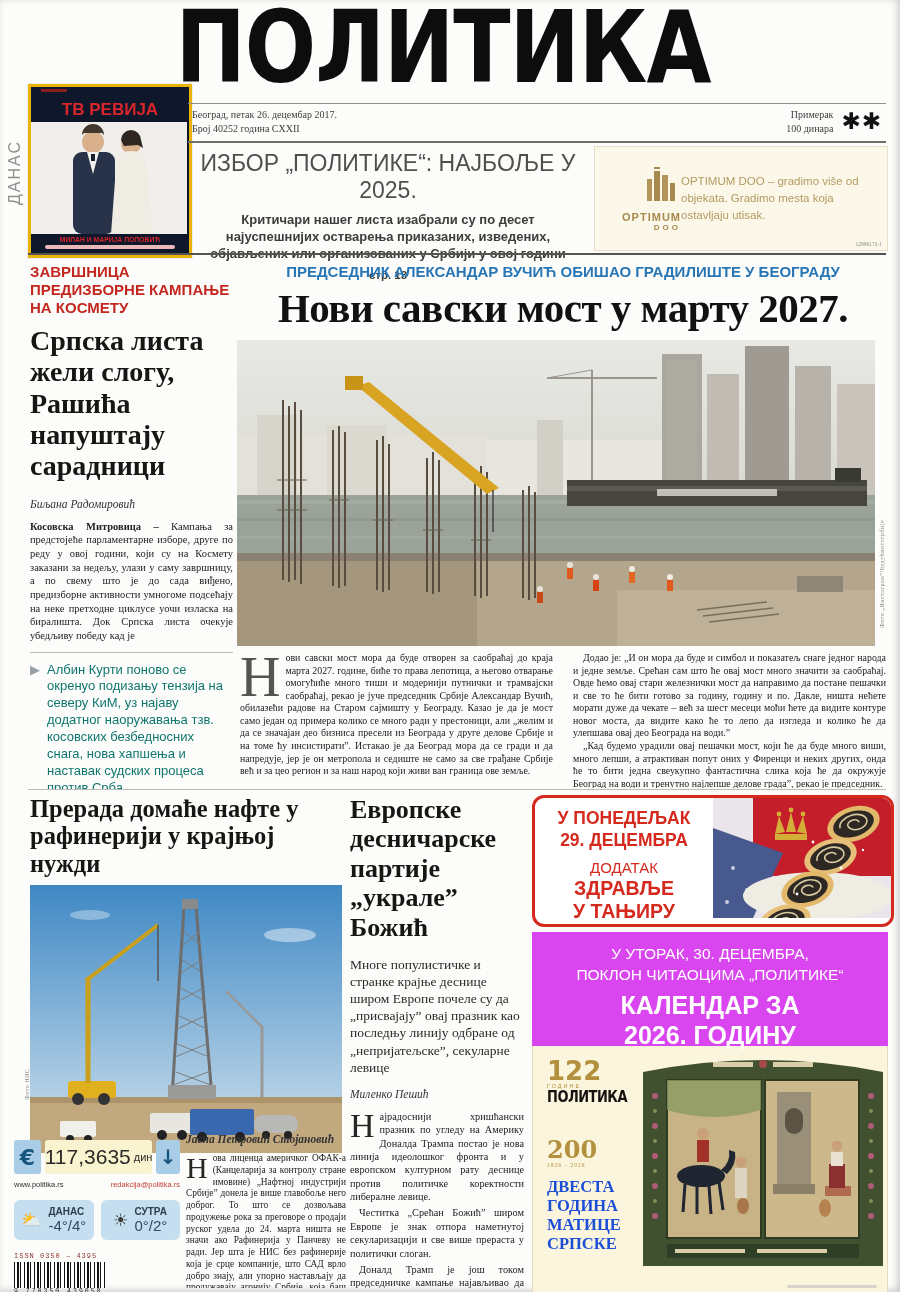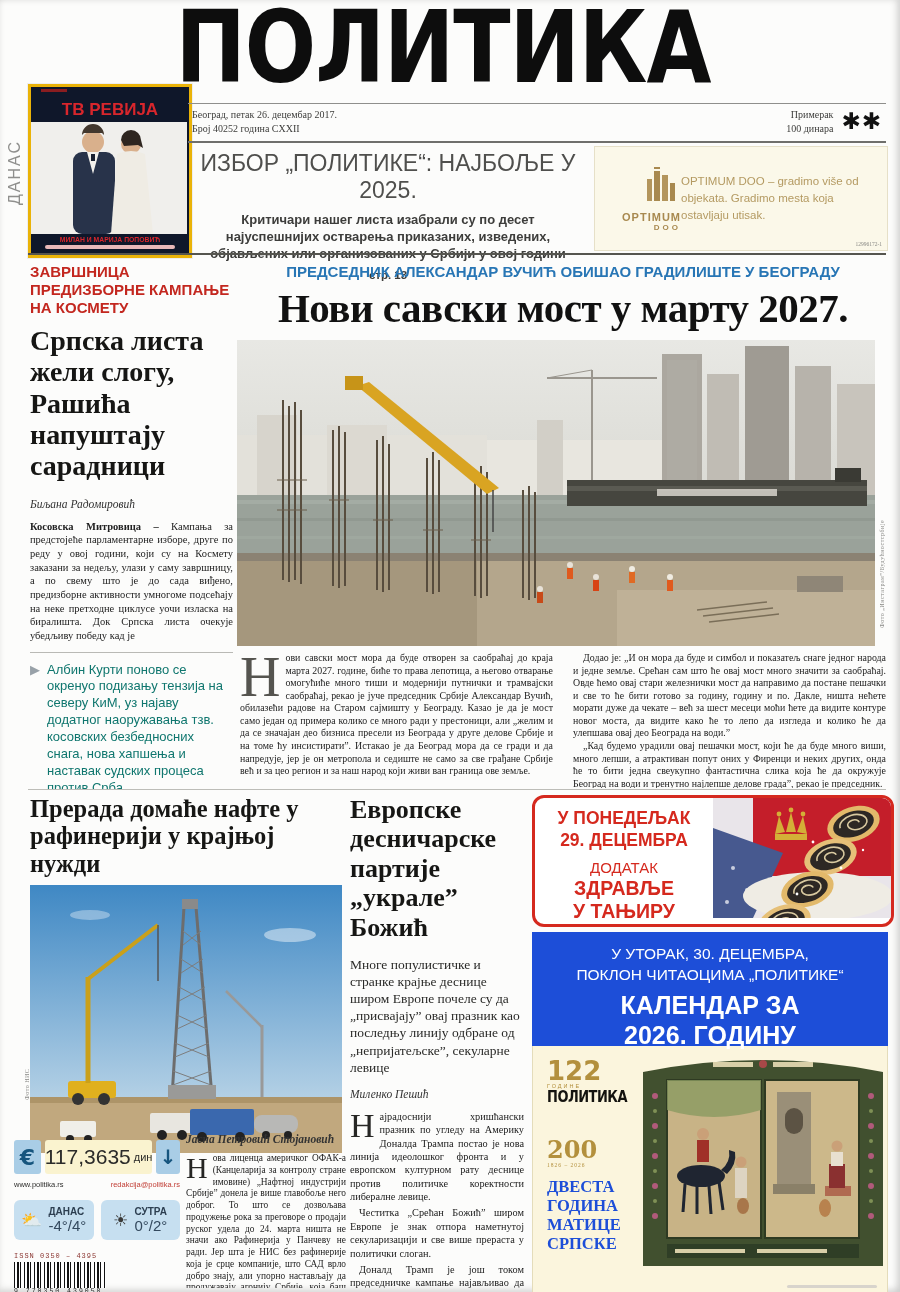--- a/index.html
+++ b/index.html
@@ -62,21 +62,21 @@
 
   .lead-text{column-count:2;column-gap:20px;font-size:9.9px;line-height:1.27;color:#222;text-align:justify;}
   .vcredit{font-size:6px;color:#8b8b88;transform:rotate(-90deg);transform-origin:left top;white-space:nowrap;letter-spacing:.5px;}
 
   
   .zdravlje{background:#fff;border:3px solid #d5291e;border-radius:12px;display:flex;overflow:hidden;}
   .zd-left{flex:1;text-align:center;padding-top:10px;color:#d5291e;font-family:"Liberation Sans",sans-serif;}
   .zd-l1{font-weight:bold;font-size:17.5px;line-height:1.25;}
   .zd-l3{font-size:15px;margin-top:7px;}
   .zd-l4{font-weight:900;font-size:19.5px;line-height:1.15;margin-top:1px;}
-  .kal-red{background:#1d4ed8;color:#fff;text-align:center;font-family:"Liberation Sans",sans-serif;padding-top:12px;}
+  .kal-red{background:#d946ef;color:#fff;text-align:center;font-family:"Liberation Sans",sans-serif;padding-top:12px;}
   .kal-l1{font-size:15.5px;line-height:1.35;}
   .kal-l3{font-weight:900;font-size:25px;line-height:1.2;margin-top:4px;}
   .kal-body{background:#fbf5dd;border:1px solid #e4dcba;border-top:none;display:flex;}
   .kal-side{width:92px;padding:14px 0 0 14px;}
   .k122{color:#b3903d;font-weight:900;font-size:26px;font-family:"DejaVu Sans",sans-serif;line-height:.9;}
   .kgodine{color:#b3903d;font-size:5.5px;letter-spacing:2px;font-family:"Liberation Sans",sans-serif;}
   .kpolitika{color:#14130f;font-weight:900;font-size:13px;font-family:"DejaVu Sans",sans-serif;transform:scaleY(1.25);transform-origin:left;letter-spacing:-0.5px;}
   .k200{color:#b3903d;font-weight:bold;font-size:24px;font-family:"DejaVu Serif",serif;margin-top:34px;line-height:1;}
   .kyears{color:#b3903d;font-size:5.5px;letter-spacing:1px;}
   .kdvesta{color:#1d4ed8;font-weight:bold;font-size:16.5px;line-height:1.15;margin-top:10px;}

